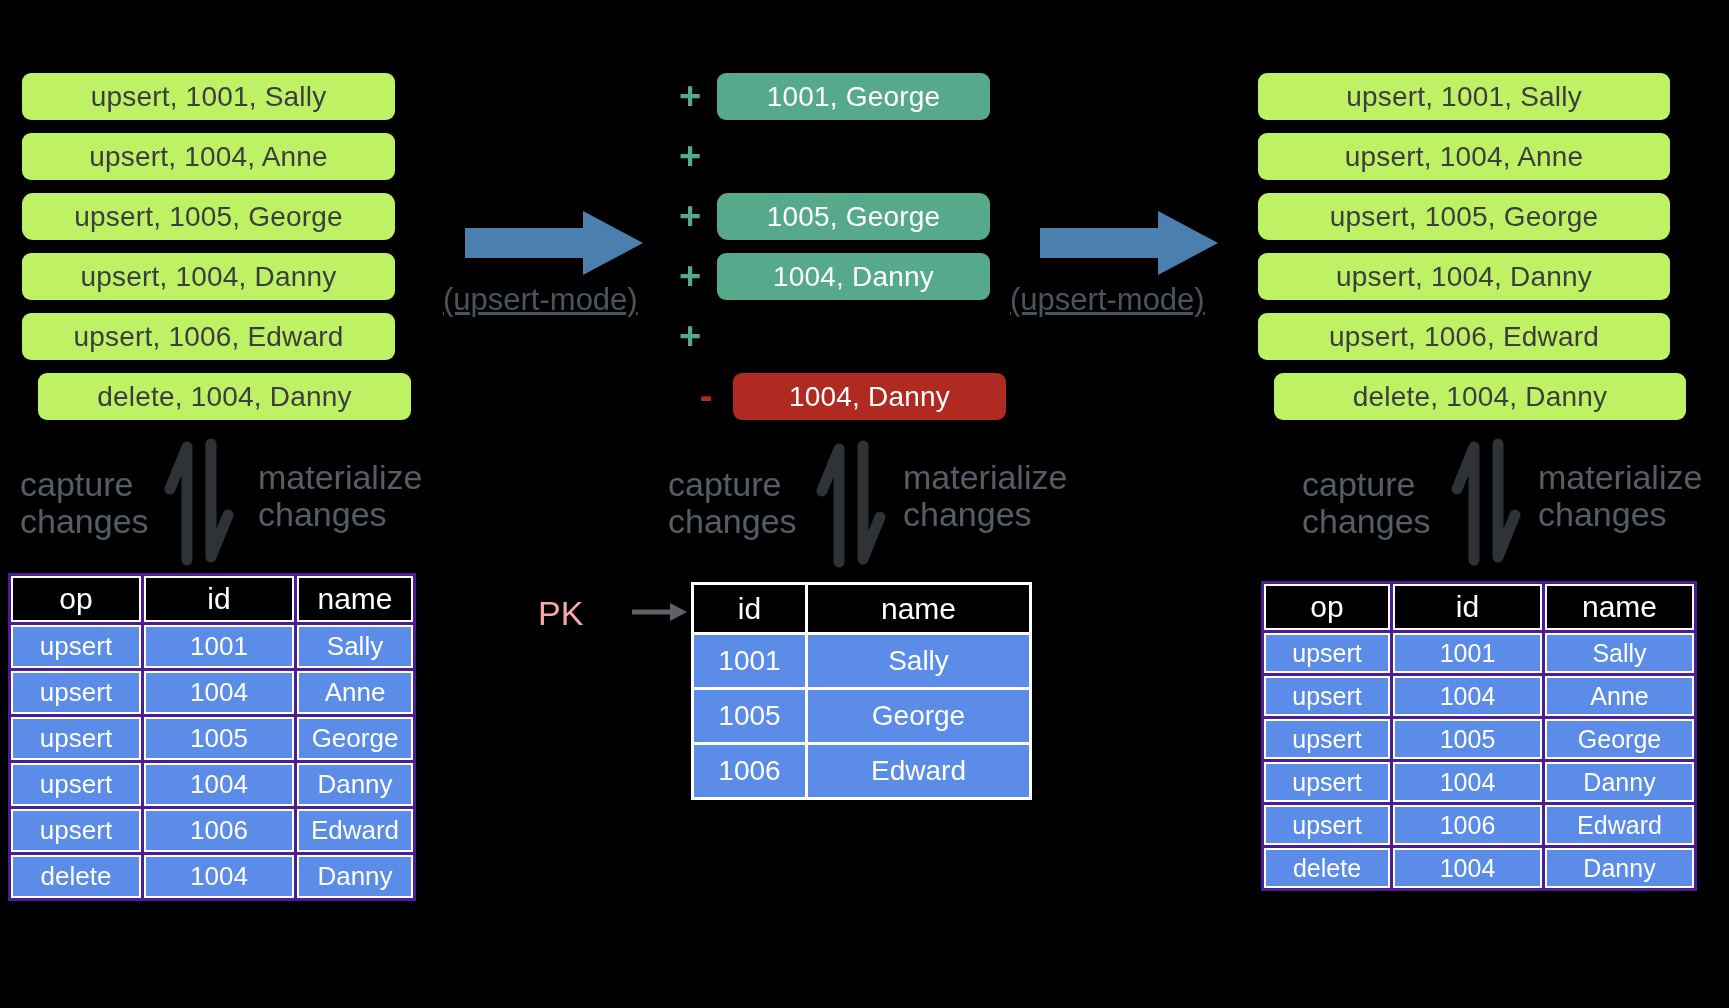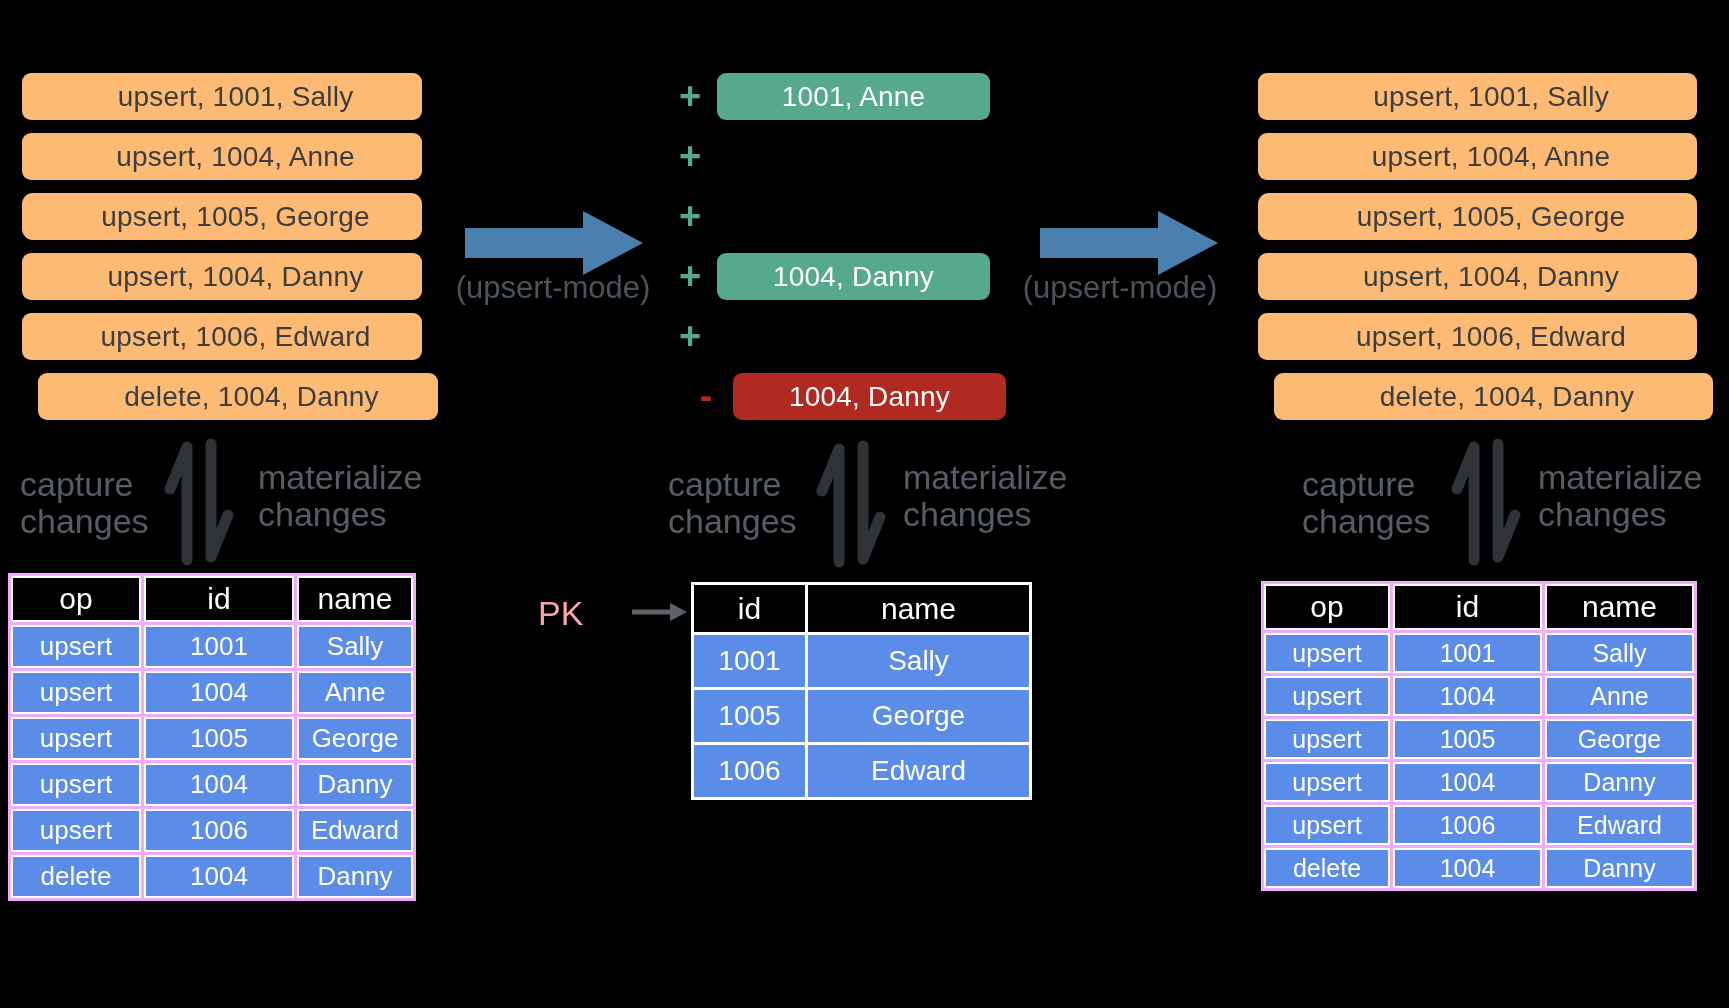--- a/index.html
+++ b/index.html
@@ -6,50 +6,50 @@
   #canvas{
     position:relative;width:1729px;height:1008px;background:#000;overflow:hidden;
     font-family:"Liberation Sans",sans-serif;
   }
   
   .stream-box{
     position:absolute;height:47px;border-radius:9px;
     display:flex;align-items:center;justify-content:center;
     font-size:28px;letter-spacing:.2px;
   }
-  .gray-box{background:#fdba74;color:#3b3d3f;padding-left:27px;}
+  .gray-box{background:#bef264;color:#3b3d3f;}
   .green-box{background:#57a98c;color:#ffffff;}
   .red-box{background:#b02a21;color:#ffffff;}
   .left-col{left:22px;width:373px;}
   .mid-col{left:717px;width:273px;}
   .right-col{left:1258px;width:412px;}
   .row-0{top:73px;}.row-1{top:133px;}.row-2{top:193px;border-radius:11px;}
   .row-3{top:253px;text-align:right;}.row-4{top:313px;}.row-5{top:373px;margin-left:16px;}
   .sign{
     position:absolute;left:672px;width:36px;text-align:center;
     font-size:38px;font-weight:bold;line-height:47px;
   }
   .sign.add{color:#57a98c;}
   .sign.remove{color:#b02a21;}
   
   .flow-arrow{position:absolute;top:208px;width:180px;height:70px;}
   .flow-label{
-    position:absolute;top:270px;width:220px;text-align:center;
-    color:#4b535c;font-size:31px;
+    position:absolute;top:282px;width:220px;
+    color:#4b535c;font-size:31px;text-decoration:underline;
   }
   
   .sync-label{
     position:absolute;color:#565d66;font-size:34px;line-height:37px;
     white-space:pre-line;
   }
   .swap-icon{position:absolute;width:72px;height:128px;}
   
   table.tbl{
     position:absolute;border-spacing:3px;border-collapse:separate;
-    table-layout:fixed;background:#f0abfc;
+    table-layout:fixed;background:#4c1d95;
   }
   table.tbl th,table.tbl td{
     border:2px solid #ffffff;box-sizing:border-box;
     text-align:center;vertical-align:middle;color:#fff;overflow:hidden;
   }
   table.tbl th{background:#000000;font-weight:normal;font-size:30px;}
   table.tbl td{background:#5b8ce8;font-size:26px;}
   table.tbl-left{left:8px;top:573px;}
   table.tbl-left th{height:46px;}
   table.tbl-left td{height:43px;}
@@ -75,23 +75,24 @@
   <div class="stream-box gray-box left-col row-3">upsert, 1004, Danny</div>
   <div class="stream-box gray-box left-col row-4">upsert, 1006, Edward</div>
   <div class="stream-box gray-box left-col row-5">delete, 1004, Danny</div>
 
   <svg class="flow-arrow" style="left:465px" viewBox="0 0 180 70">
     <polygon points="0,20 118,20 118,3 178,35 118,67 118,50 0,50" fill="#4b7fad"></polygon>
   </svg>
   <div class="flow-label" style="left:443px">(upsert-mode)</div>
 
   <div class="sign add row-0">+</div>
-  <div class="stream-box green-box mid-col row-0">1001, Anne</div>
+  <div class="stream-box green-box mid-col row-0">1001, George</div>
   <div class="sign add row-1">+</div>
   <div class="sign add row-2">+</div>
+  <div class="stream-box green-box mid-col row-2">1005, George</div>
   <div class="sign add row-3">+</div>
   <div class="stream-box green-box mid-col row-3">1004, Danny</div>
   <div class="sign add row-4">+</div>
   <div class="sign remove row-5">-</div>
   <div class="stream-box red-box mid-col row-5">1004, Danny</div>
 
   <svg class="flow-arrow" style="left:1040px" viewBox="0 0 180 70">
     <polygon points="0,20 118,20 118,3 178,35 118,67 118,50 0,50" fill="#4b7fad"></polygon>
   </svg>
   <div class="flow-label" style="left:1010px">(upsert-mode)</div>

